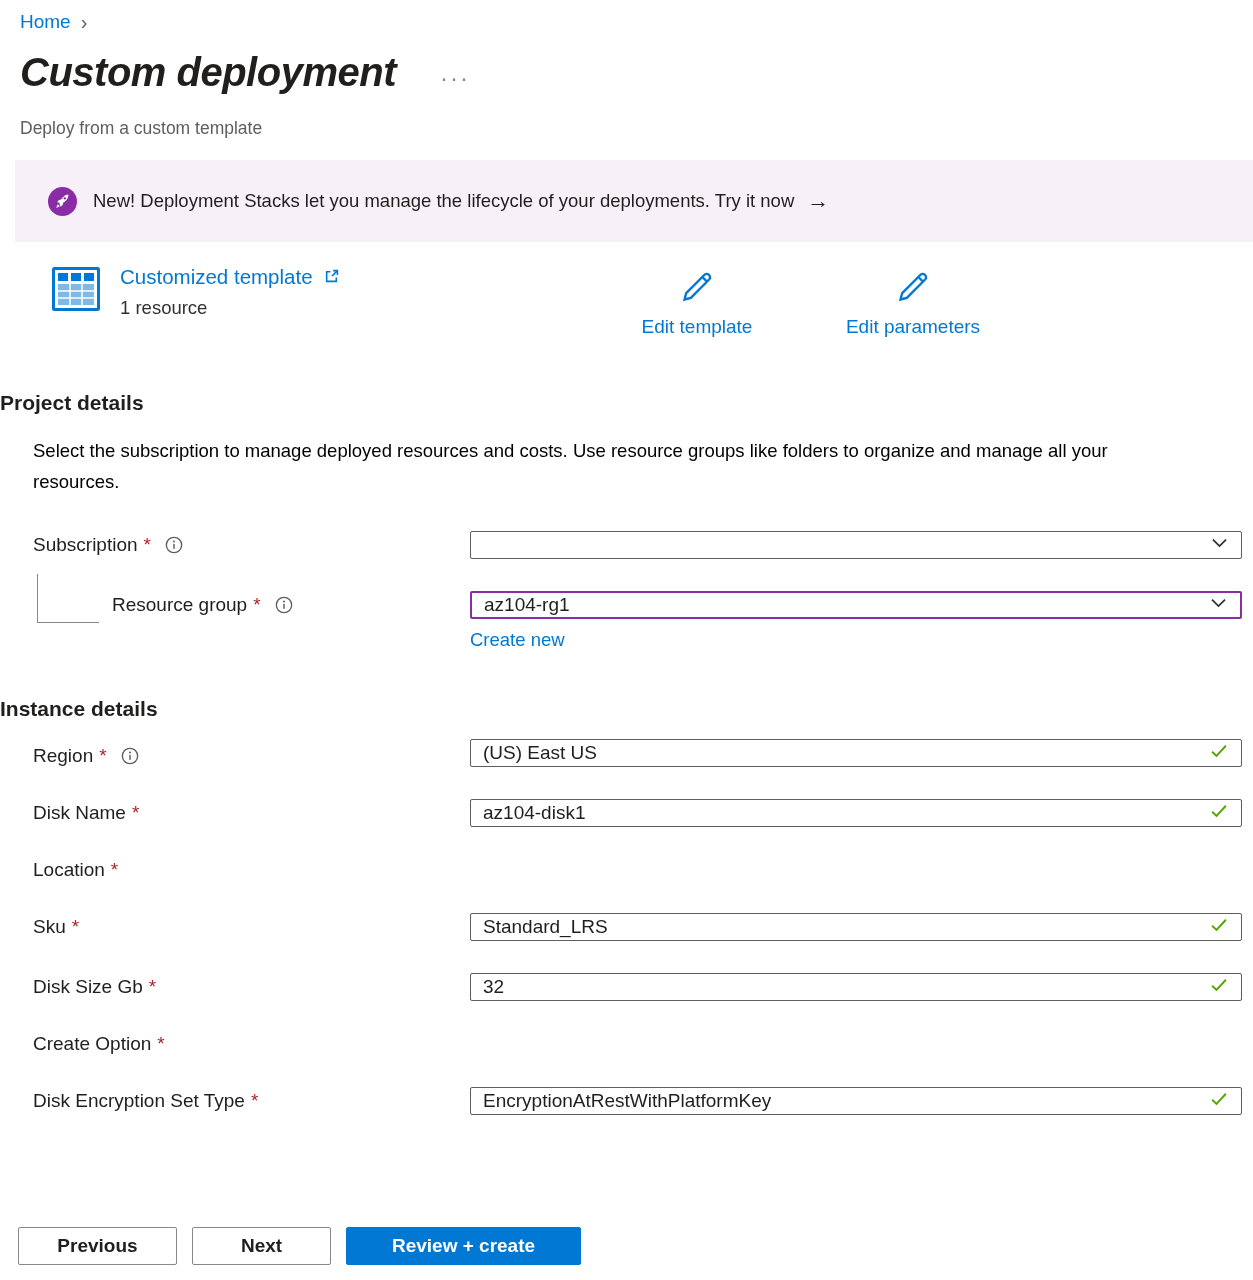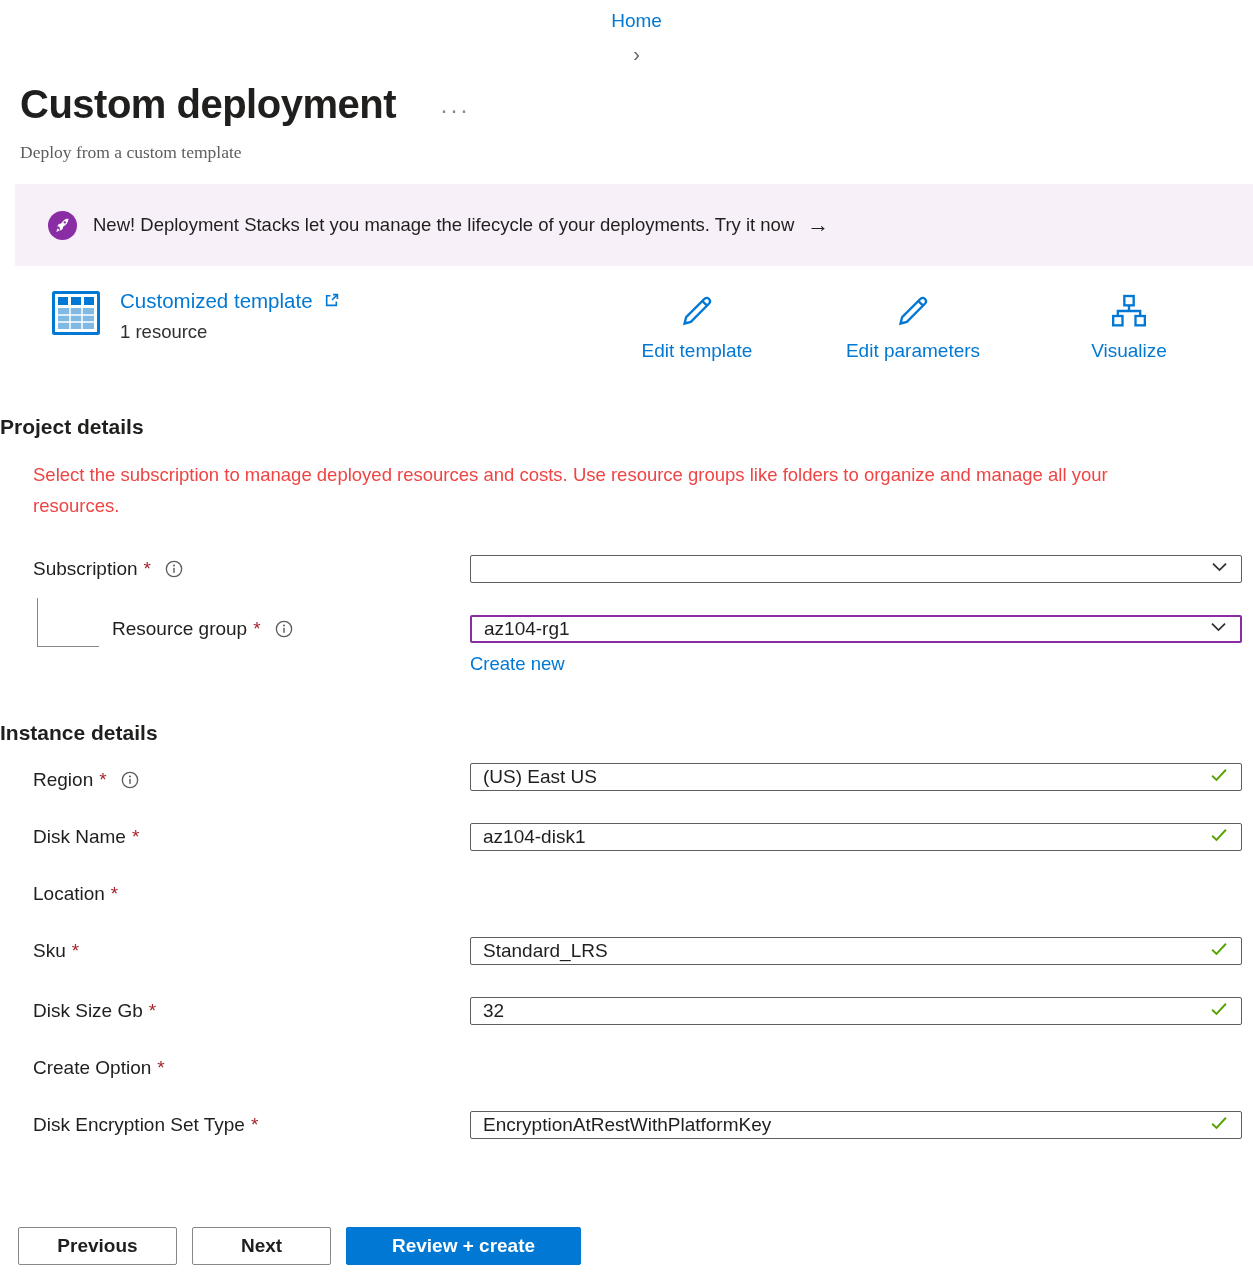--- a/index.html
+++ b/index.html
@@ -7,28 +7,28 @@
   body {
     background: #ffffff;
     font-family: "Liberation Sans", sans-serif;
     color: #323130;
     position: relative;
     overflow: hidden;
   }
   a { color: #0078d4; text-decoration: none; cursor: pointer; }
 
   
-  .breadcrumb { padding: 10px 0 0 20px; font-size: 19px; display: flex; align-items: center; gap: 10px; flex-direction: column; }
+  .breadcrumb { padding: 10px 0 0 20px; font-size: 19px; display: flex; align-items: center; gap: 10px; }
   .breadcrumb .sep { color: #605e5c; font-size: 20px; margin-top: 1px; }
 
   
   .title-row { display: flex; align-items: center; margin: 16px 0 0 20px; }
-  .title-row h1 { font-size: 40px; font-weight: 600; color: #201f1e; letter-spacing: -0.5px; }
+  .title-row h1 { font-size: 40px; font-weight: 600; color: #201f1e; letter-spacing: -0.5px; font-style: italic; }
   .more-btn { background: none; border: none; color: #8a8886; font-size: 24px; margin-left: 44px; cursor: pointer; letter-spacing: 2px; line-height: 1; padding-top: 10px; }
-  .subtitle { margin: 15px 0 0 20px; font-size: 17.5px; color: #605e5c; font-family: Liberation Serif, serif; }
+  .subtitle { margin: 23px 0 0 20px; font-size: 17.5px; color: #605e5c; }
 
   
   .banner { margin: 21px 0 0 15px; width: 1238px; height: 82px; background: #f8f0f8; display: flex; align-items: center; cursor: pointer; }
   .rocket-wrap { width: 29px; height: 29px; border-radius: 50%; background: #8a2da5; margin-left: 33px; flex: 0 0 auto; display: flex; align-items: center; justify-content: center; }
   .banner .msg { margin-left: 16px; font-size: 18.5px; color: #201f1e; }
   .banner .arrow { margin-left: 13px; font-size: 22px; color: #201f1e; }
 
   
   .template-row { position: relative; height: 76px; margin-top: 23px; }
   .tpl-icon { position: absolute; left: 52px; top: 2px; }
@@ -36,21 +36,21 @@
   .tpl-link { font-size: 20.5px; display: inline-flex; align-items: center; gap: 11px; }
   .tpl-count { font-size: 18.5px; color: #323130; margin-top: 8px; }
   .tpl-action { position: absolute; width: 180px; text-align: center; color: #0078d4; cursor: pointer; top: 2px; }
   .tpl-action .lbl { font-size: 19px; margin-top: 5px; }
   .act-1 { left: 607px; } .act-2 { left: 823px; } .act-3 { left: 1039px; }
 
   
   .section-heading { font-size: 21px; font-weight: 600; color: #201f1e; }
   .ph { margin-top: 50px; }
   .ih { margin-top: 46px; }
-  .description { margin: 20px 33px 16px 33px; width: 1155px; font-size: 18.5px; line-height: 31px; color: #ef4444; }
+  .description { margin: 20px 33px 16px 33px; width: 1155px; font-size: 18.5px; line-height: 31px; color: #000000; }
 
   
   .project-form { position: relative; margin-top: 34px; }
   .form-row { display: flex; align-items: center; margin-left: 33px; }
   .label-col { width: 437px; display: flex; align-items: center; font-size: 19px; color: #201f1e; flex: 0 0 auto; }
   .label-col .req { color: #a4262c; margin-left: 6px; font-size: 19px; }
   .info { margin-left: 14px; display: inline-flex; cursor: pointer; }
   .indent { padding-left: 79px; }
   .input { width: 772px; height: 28px; border: 1px solid #605e5c; border-radius: 2px; background: #fff; display: flex; align-items: center; justify-content: space-between; padding: 0 12px 0 12px; font-size: 19px; color: #201f1e; cursor: pointer; }
   .input .value { white-space: nowrap; overflow: hidden; }
@@ -135,31 +135,20 @@
   </span>
   <span class="tpl-action act-2">
     <span>
       <svg width="40" height="40" viewBox="0 0 24 24">
           <path d="M4.5 19.5l1-3.8L16.6 4.6a2 2 0 0 1 2.8 2.8L8.3 18.5l-3.8 1z" fill="none" stroke="#0078d4" stroke-width="1.4"></path>
           <path d="M15.2 6 18 8.8" stroke="#0078d4" stroke-width="1.4"></path>
         </svg>
     </span>
     <div class="lbl">Edit parameters</div>
   </span>
-  <span class="tpl-action act-3">
-    <span>
-      <svg width="40" height="40" viewBox="0 0 24 24" fill="none" stroke="#0078d4" stroke-width="1.4">
-          <rect x="9.2" y="3" width="5.6" height="5.6"></rect>
-          <rect x="2.5" y="15" width="5.6" height="5.6"></rect>
-          <rect x="15.9" y="15" width="5.6" height="5.6"></rect>
-          <path d="M12 8.6v3.4M5.3 15v-3h13.4v3"></path>
-        </svg>
-    </span>
-    <div class="lbl">Visualize</div>
-  </span>
 </div>
 
 <div class="section-heading ph">Project details</div>
 <div class="description">Select the subscription to manage deployed resources and costs. Use resource groups like folders to organize and manage all your resources.</div>
 
 <div class="project-form">
   <div class="form-row">
     <div class="label-col">
       <span>Subscription</span>
       <span class="req">*</span>

